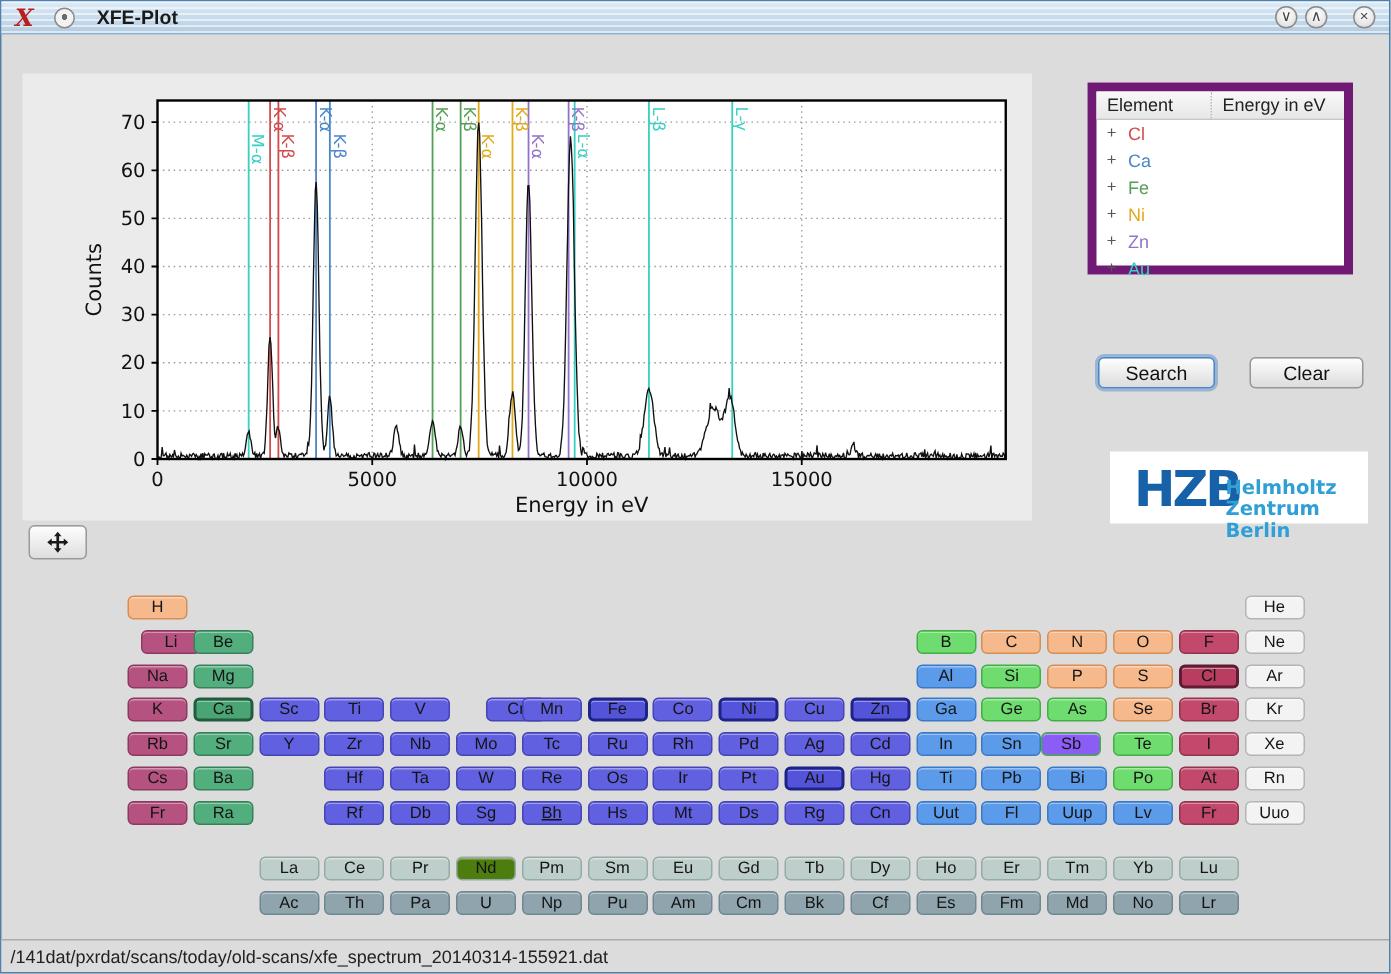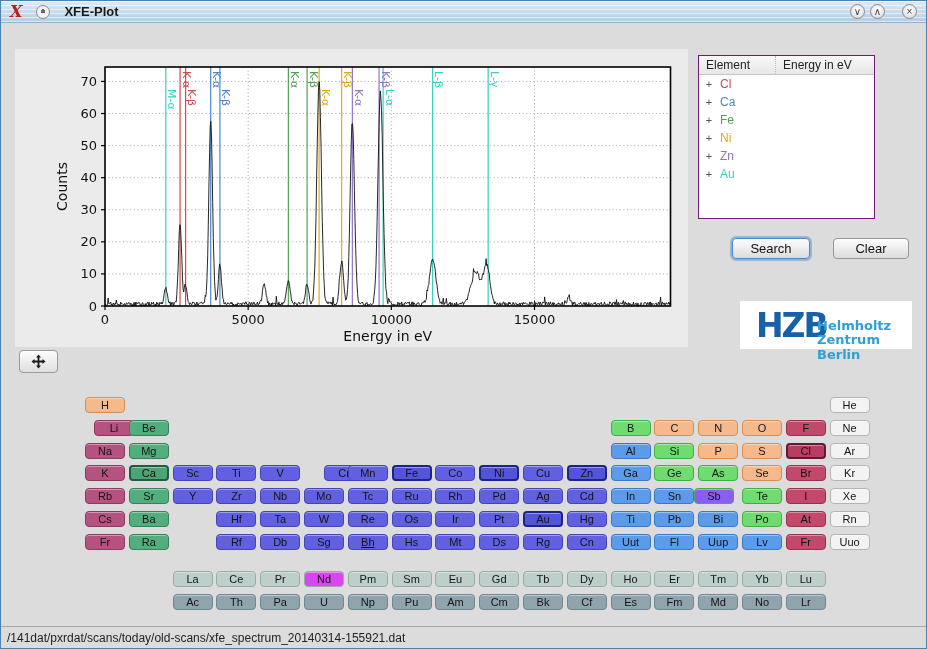--- a/index.html
+++ b/index.html
@@ -31,22 +31,22 @@
   .figure{position:absolute;left:14px;top:48px;width:673px;height:298px;background:#ebebeb}
   svg text.tick{font-family:"DejaVu Sans",sans-serif;font-size:13px;fill:#111}
   svg text.axlabel{font-family:"DejaVu Sans",sans-serif;font-size:14px;fill:#111}
   svg text.linelabel{font-family:"DejaVu Sans",sans-serif;font-size:11px}
 
   .panbtn{position:absolute;left:18px;top:349px;width:37px;height:21px;border:1px solid #9a9a9a;
           border-radius:4px;background:linear-gradient(#fdfdfd,#dedede);
           display:flex;align-items:center;justify-content:center}
 
   
-  .treepanel{position:absolute;left:697px;top:54px;width:177px;height:164px;background:#fff;
-             border:1px solid #701a75;box-sizing:border-box}
+  .treepanel{position:absolute;left:724px;top:54px;width:177px;height:128px;background:#fff;
+             border:6px solid #701a75;box-sizing:border-box}
   .treeheader{display:flex;height:18px;background:linear-gradient(#f8f8f8,#e7e7e7);
               border-bottom:1px solid #c6c6c6;font-size:12px;color:#222}
   .treeheader .hc{padding:2px 0 0 7px;box-sizing:border-box}
   .treeheader .hc1{width:76px}
   .treeheader .hc2{flex:1;border-left:1px dotted #bbb}
   .trow{height:18px;display:flex;align-items:center;font-size:12px}
   .texp{color:#555;width:10px;text-align:center;margin-left:5px;font-size:11px}
   .tsym{margin-left:6px;font-weight:normal}
 
   .btn{position:absolute;border:1px solid #969696;border-radius:4px;box-sizing:border-box;
@@ -297,21 +297,21 @@
       <div class="ptbtn" style="left: 565.8px; top: 533px; background: rgb(96, 96, 224); border-color: rgb(68, 68, 180);">Cn</div>
       <div class="ptbtn" style="left: 609.6px; top: 533px; background: rgb(91, 155, 234); border-color: rgb(58, 121, 198);">Uut</div>
       <div class="ptbtn" style="left: 653.4px; top: 533px; background: rgb(91, 155, 234); border-color: rgb(58, 121, 198);">Fl</div>
       <div class="ptbtn" style="left: 697.2px; top: 533px; background: rgb(91, 155, 234); border-color: rgb(58, 121, 198);">Uup</div>
       <div class="ptbtn" style="left: 741px; top: 533px; background: rgb(91, 155, 234); border-color: rgb(58, 121, 198);">Lv</div>
       <div class="ptbtn" style="left: 784.8px; top: 533px; background: rgb(194, 73, 107); border-color: rgb(148, 51, 79);">Fr</div>
       <div class="ptbtn" style="left: 828.6px; top: 533px; background: rgb(243, 243, 243); border-color: rgb(180, 180, 180);">Uuo</div>
       <div class="ptbtn" style="left: 171.6px; top: 570px; background: rgb(190, 207, 203); border-color: rgb(147, 172, 167);">La</div>
       <div class="ptbtn" style="left: 215.4px; top: 570px; background: rgb(190, 207, 203); border-color: rgb(147, 172, 167);">Ce</div>
       <div class="ptbtn" style="left: 259.2px; top: 570px; background: rgb(190, 207, 203); border-color: rgb(147, 172, 167);">Pr</div>
-      <div class="ptbtn" style="left: 303px; top: 570px; background: #d946ef; border-color: rgb(147, 172, 167);">Nd</div>
+      <div class="ptbtn" style="left: 303px; top: 570px; background: #4d7c0f; border-color: rgb(147, 172, 167);">Nd</div>
       <div class="ptbtn" style="left: 346.8px; top: 570px; background: rgb(190, 207, 203); border-color: rgb(147, 172, 167);">Pm</div>
       <div class="ptbtn" style="left: 390.6px; top: 570px; background: rgb(190, 207, 203); border-color: rgb(147, 172, 167);">Sm</div>
       <div class="ptbtn" style="left: 434.4px; top: 570px; background: rgb(190, 207, 203); border-color: rgb(147, 172, 167);">Eu</div>
       <div class="ptbtn" style="left: 478.2px; top: 570px; background: rgb(190, 207, 203); border-color: rgb(147, 172, 167);">Gd</div>
       <div class="ptbtn" style="left: 522px; top: 570px; background: rgb(190, 207, 203); border-color: rgb(147, 172, 167);">Tb</div>
       <div class="ptbtn" style="left: 565.8px; top: 570px; background: rgb(190, 207, 203); border-color: rgb(147, 172, 167);">Dy</div>
       <div class="ptbtn" style="left: 609.6px; top: 570px; background: rgb(190, 207, 203); border-color: rgb(147, 172, 167);">Ho</div>
       <div class="ptbtn" style="left: 653.4px; top: 570px; background: rgb(190, 207, 203); border-color: rgb(147, 172, 167);">Er</div>
       <div class="ptbtn" style="left: 697.2px; top: 570px; background: rgb(190, 207, 203); border-color: rgb(147, 172, 167);">Tm</div>
       <div class="ptbtn" style="left: 741px; top: 570px; background: rgb(190, 207, 203); border-color: rgb(147, 172, 167);">Yb</div>

